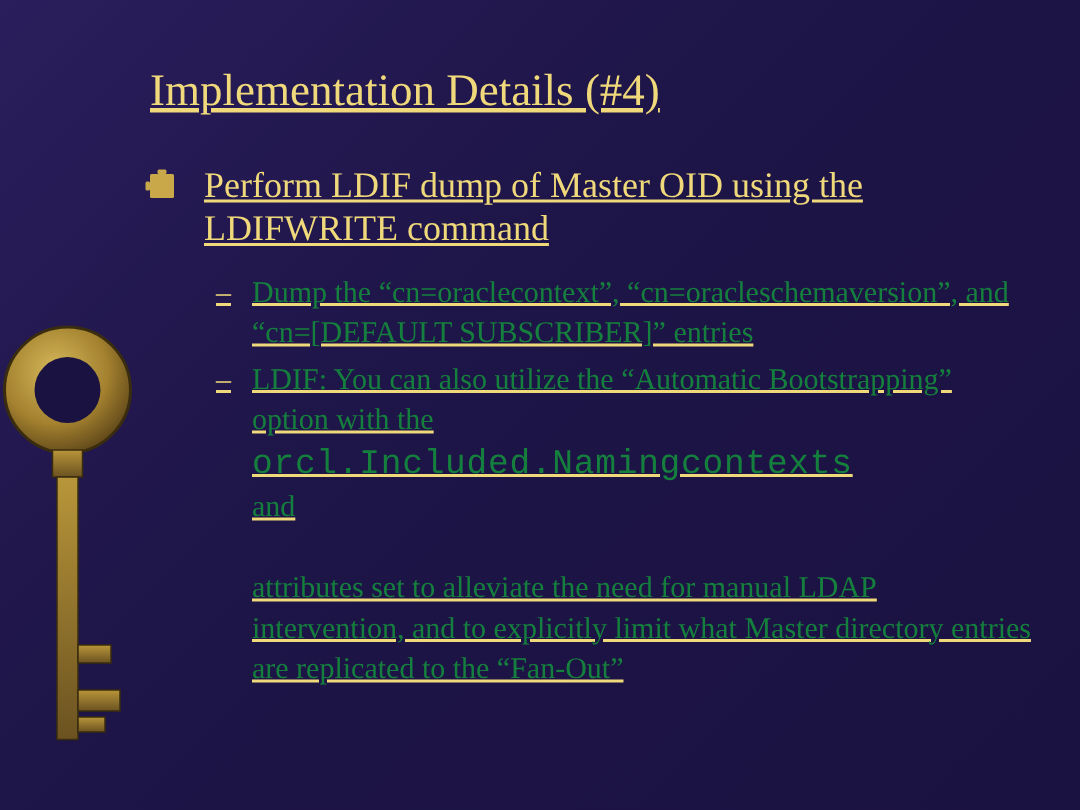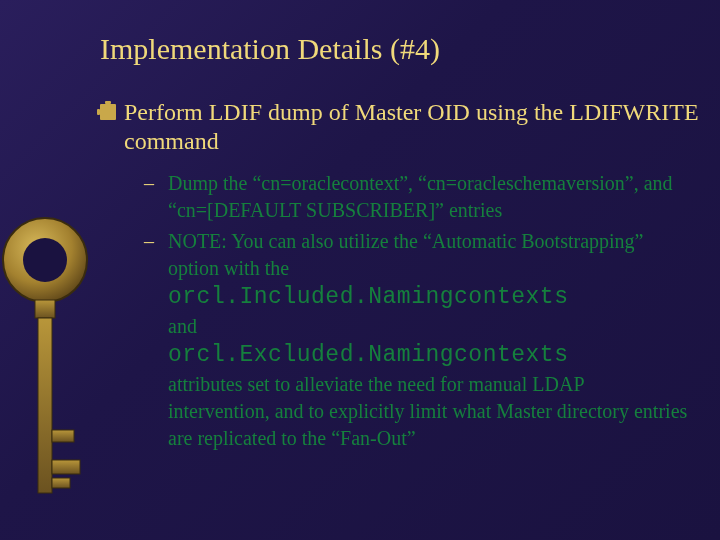--- a/index.html
+++ b/index.html
@@ -14,34 +14,35 @@
     position: absolute;
     left: 0;
     top: 0;
     width: 95px;
     height: 540px;
     pointer-events: none;
   }
   .content {
     position: absolute;
     left: 100px;
-    top: 32px;
+    top: 44px;
     width: 600px;
+    text-decoration: underline;
   }
   .title {
     font-size: 30px;
     font-weight: normal;
     color: #f0d97a;
     margin-bottom: 32px;
   }
   .bullet-row {
     display: flex;
     align-items: flex-start;
     margin-bottom: 14px;
-    gap: 8px;
+    gap: 20px;
   }
   .bullet-icon {
     flex: 0 0 auto;
     width: 16px;
     height: 16px;
     margin-top: 6px;
     background: #c9a84a;
     position: relative;
     border-radius: 1px;
   }
@@ -126,22 +127,22 @@
   <div class="sub-list">
 
     <div class="sub-row">
       <div class="dash">–</div>
       <div class="sub-text">Dump the “cn=oraclecontext”, “cn=oracleschemaversion”, and “cn=[DEFAULT SUBSCRIBER]” entries</div>
     </div>
 
     <div class="sub-row">
       <div class="dash">–</div>
       <div class="sub-text">
-        <span>NOTE: You can also utilize the “Automatic Bootstrapping” option with the</span><br>
+        <span>LDIF: You can also utilize the “Automatic Bootstrapping” option with the</span><br>
         <span class="mono">orcl.Included.Namingcontexts</span><br>
         <span>and</span><br>
-        <span class="mono">orcl.Excluded.Namingcontexts</span><br>
+        <br>
         <span>attributes set to alleviate the need for manual LDAP intervention, and to explicitly limit what Master directory entries are replicated to the “Fan-Out”</span>
       </div>
     </div>
 
   </div>
 </div>
 
 </body></html>

